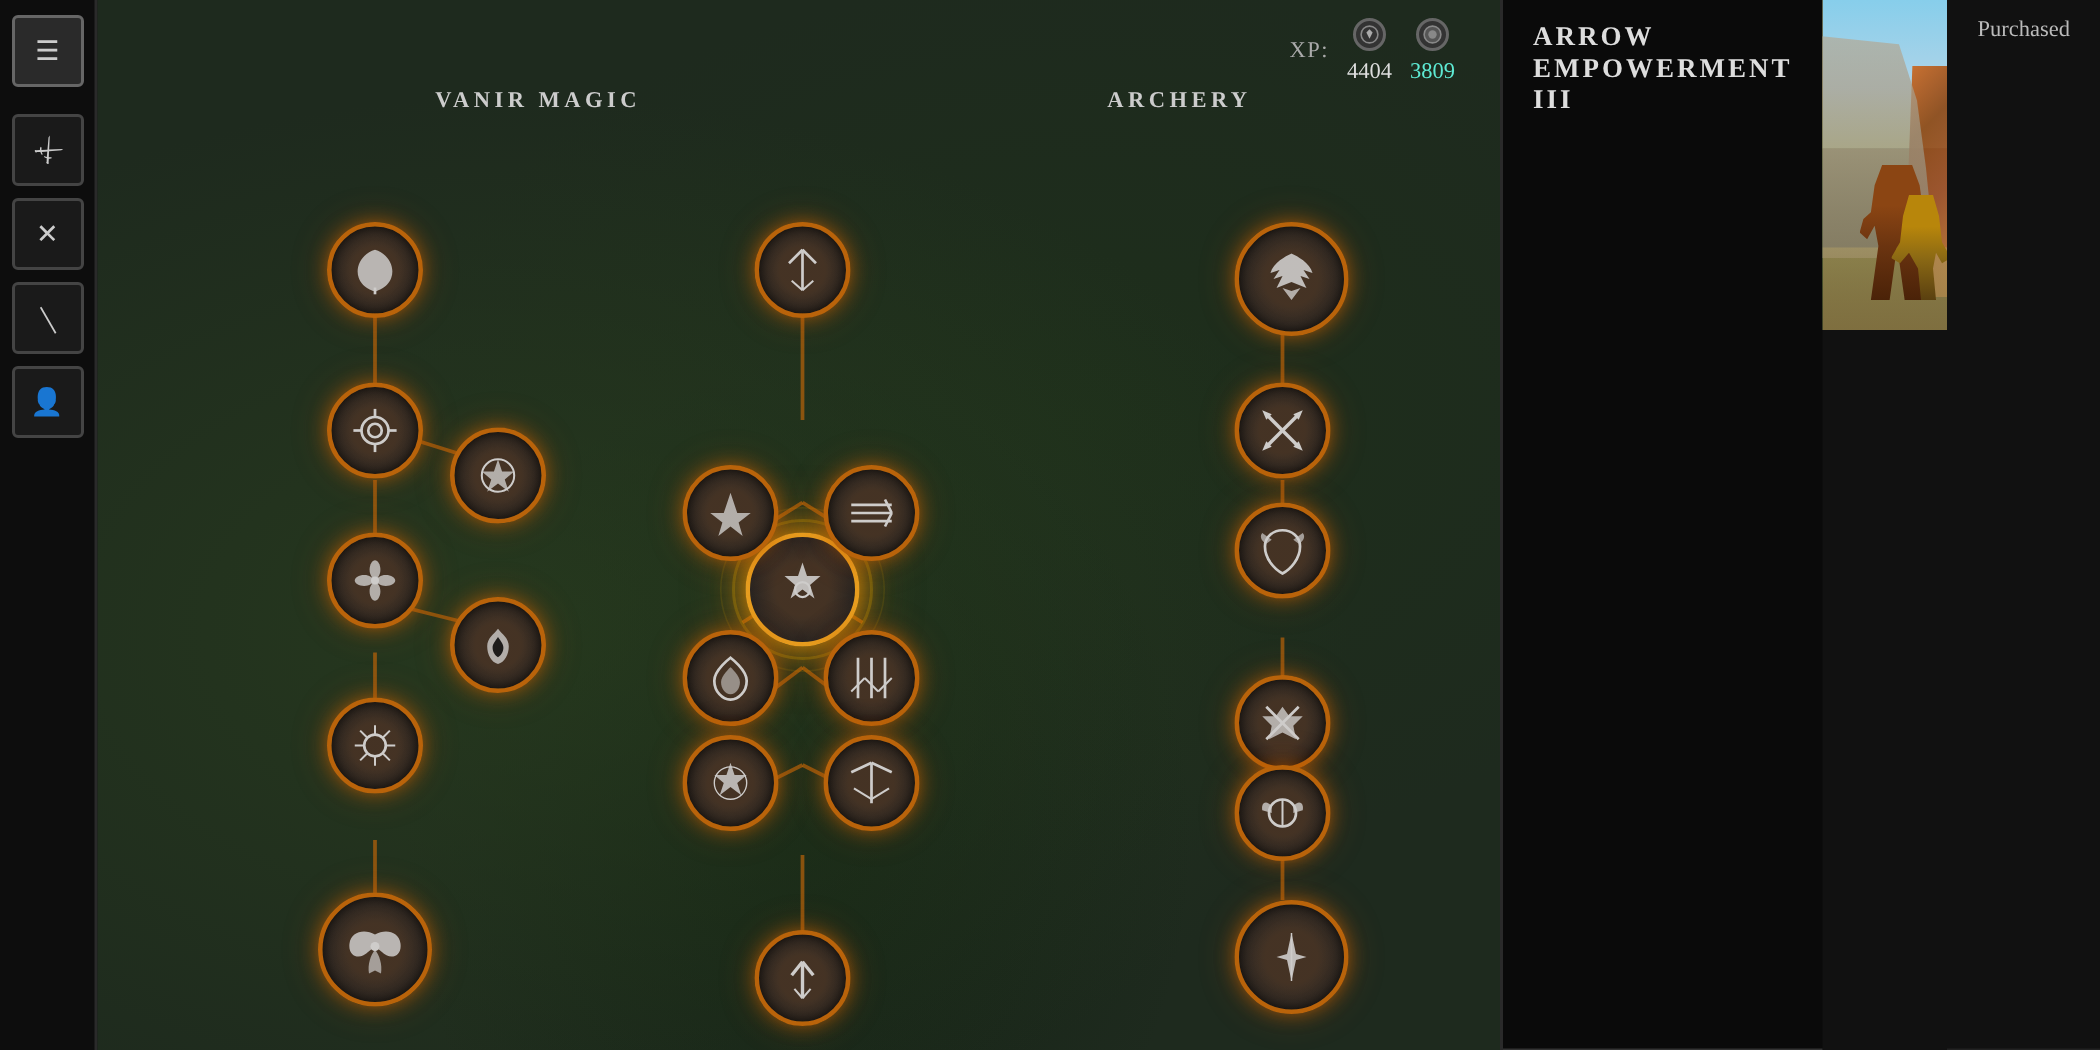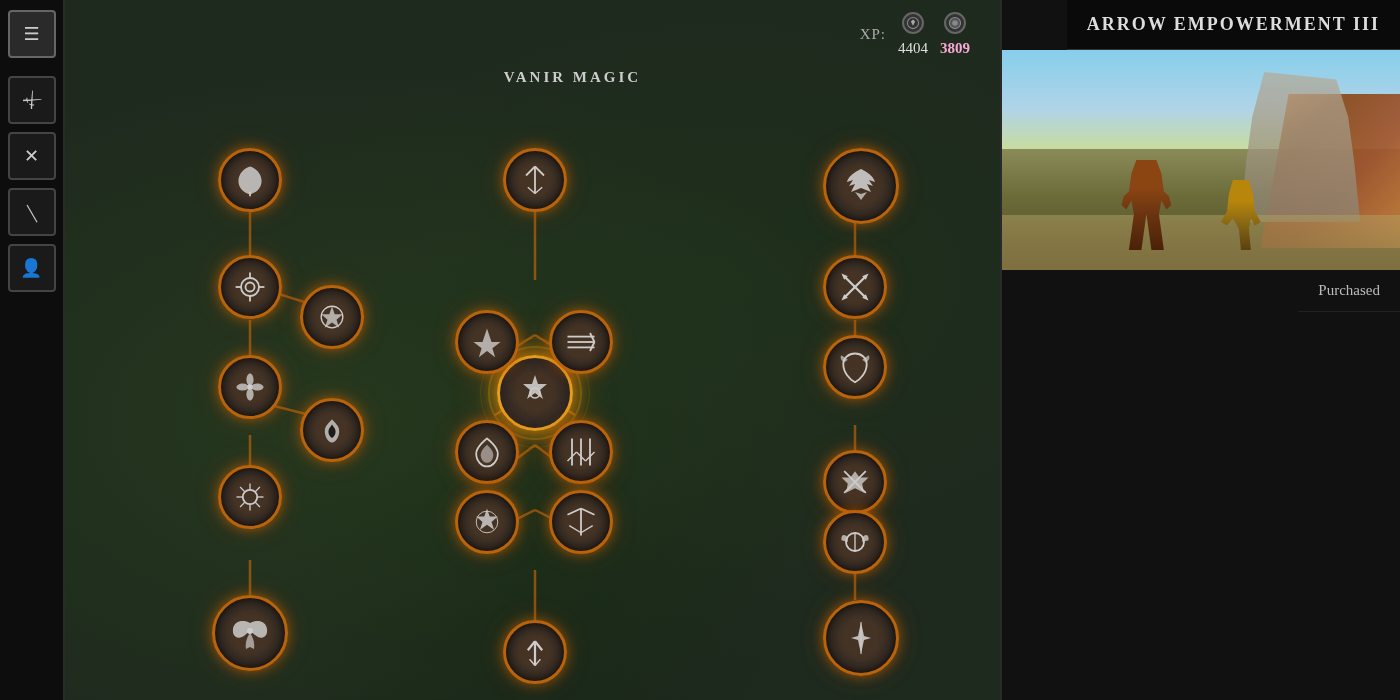--- a/index.html
+++ b/index.html
@@ -163,22 +163,21 @@
       stroke-width: 2.5;
       opacity: 0.7;
     }
 
     
     .detail-panel {
       width: 400px;
       background: #111;
       border-left: 2px solid #2a2a2a;
       display: flex;
-      flex-direction: column;
-      align-items: flex-end;
+      flex-direction: row;
     }
     .detail-title {
       background: #0a0a0a;
       padding: 14px 20px;
       font-size: 18px;
       font-weight: bold;
       color: #ddd;
       letter-spacing: 2px;
       text-transform: uppercase;
       border-bottom: 1px solid #333;
@@ -285,28 +284,31 @@
         </div>
         <span style="color:#ddd; font-size:15px;">4404</span>
       </div>
       <div class="xp-entry">
         <div class="xp-icon">
           <svg viewBox="0 0 20 20" width="14" height="14">
               <circle cx="10" cy="10" r="8" fill="#555" stroke="#888" stroke-width="1.5"></circle>
               <circle cx="10" cy="10" r="4" fill="#888"></circle>
             </svg>
         </div>
-        <span style="color:#f9a8d4; font-size:15px;font-weight:bold;">3809</span>
+        <span style="color:#5eead4; font-size:15px;">3809</span>
       </div>
     </div>
   </div>
 
-  <div style="position:absolute; top:68px; left:80px; right:0; display:flex; z-index:10;">
+  <div style="position:absolute; top:58px; left:80px; right:0; display:flex; z-index:10;">
     <div style="flex:1; text-align:center;">
       <span style="font-size:15px; font-weight:bold; color:#ccc; letter-spacing:3px;">VANIR MAGIC</span>
+    </div>
+    <div style="flex:1; text-align:center;">
+      <span style="font-size:15px; font-weight:bold; color:#ccc; letter-spacing:3px;">ARCHERY</span>
     </div>
   </div>
 
   <svg class="connectors" viewBox="0 0 935 700" style="position:absolute;inset:0;width:100%;height:100%;z-index:5;">
 
     <line x1="185" y1="195" x2="185" y2="265"></line>
     <line x1="185" y1="320" x2="185" y2="380"></line>
     <line x1="185" y1="435" x2="185" y2="505"></line>
     <line x1="185" y1="560" x2="185" y2="625"></line>
 

